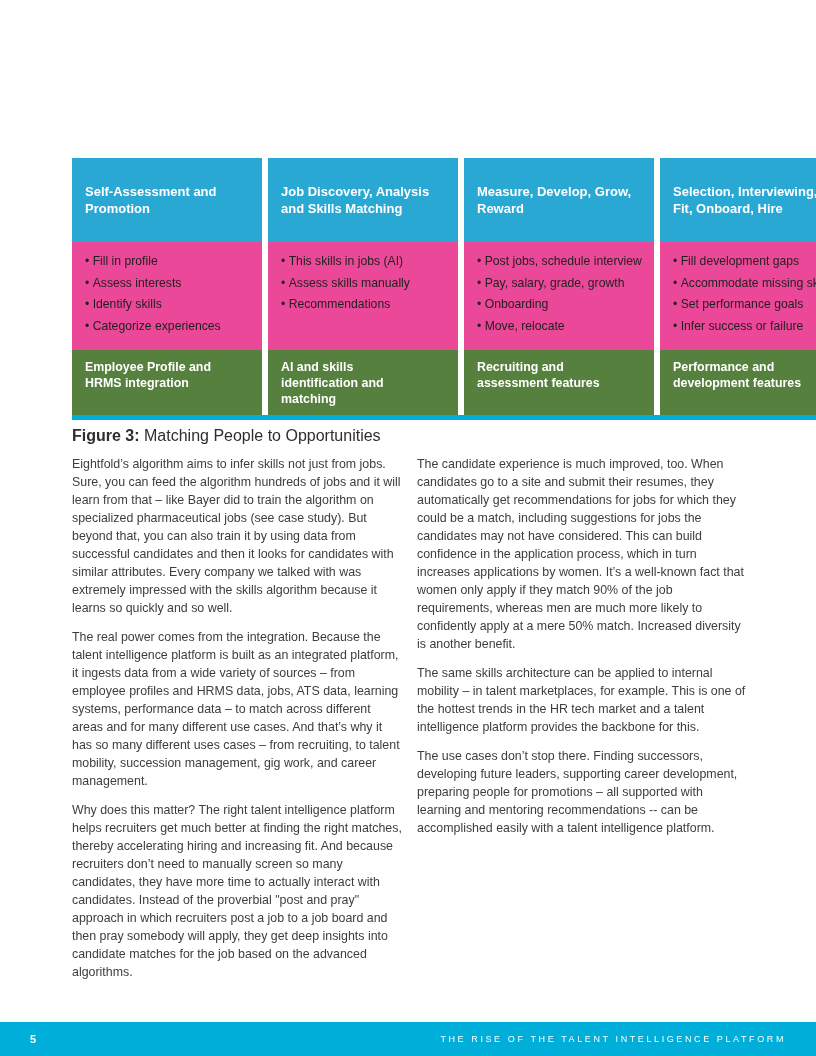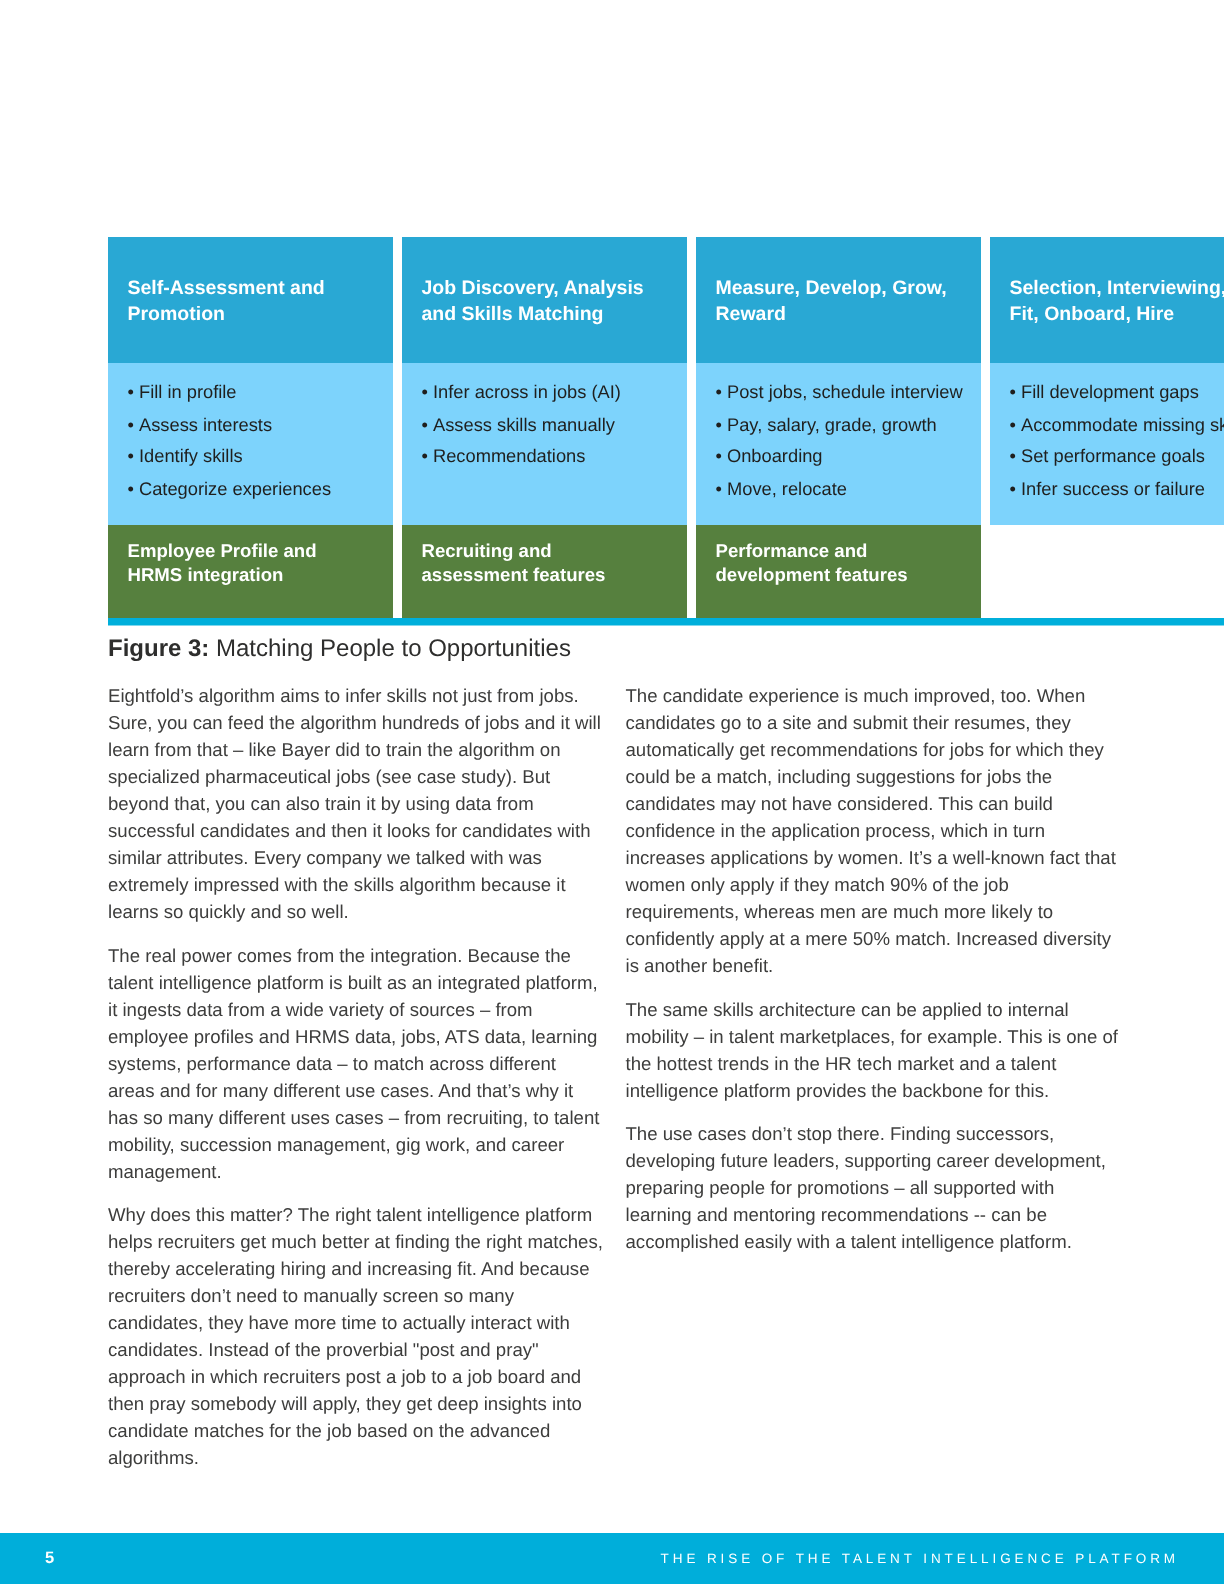--- a/index.html
+++ b/index.html
@@ -11,21 +11,21 @@
 
   
   .figure { position:absolute; left:72px; top:158px; width:778px; }
   .tbl { display:grid; grid-template-columns:repeat(4,1fr); column-gap:6px; }
   .cell-head {
     background:#29a8d4; color:#ffffff; font-weight:bold;
     font-size:13px; line-height:17.5px; height:84px;
     display:flex; align-items:center; padding:0 10px 0 13px;
   }
   .cell-body {
-    background:#7dd3fc; padding:12px 9px 10px 13px;
+    background:#ec4899; padding:12px 9px 10px 13px;
     color:#1f1f1e; font-size:12.2px; line-height:15.5px;
   }
   .cell-body ul { list-style:none; }
   .cell-body li { padding-left:12px; text-indent:-12px; margin-bottom:6px; }
   .cell-body li::before { content:"\2022\00a0"; }
   .cell-foot {
     background:#56803e; color:#ffffff; font-weight:bold;
     font-size:12.4px; line-height:16px; min-height:62px;
     padding:9px 25px 8px 13px;
   }
@@ -78,21 +78,21 @@
       <div class="cell-body">
         <ul>
           <li>Fill in profile</li>
           <li>Assess interests</li>
           <li>Identify skills</li>
           <li>Categorize experiences</li>
         </ul>
       </div>
       <div class="cell-body">
         <ul>
-          <li>Infer across in jobs (AI)</li>
+          <li>This skills in jobs (AI)</li>
           <li>Assess skills manually</li>
           <li>Recommendations</li>
         </ul>
       </div>
       <div class="cell-body">
         <ul>
           <li>Post jobs, schedule interview</li>
           <li>Pay, salary, grade, growth</li>
           <li>Onboarding</li>
           <li>Move, relocate</li>
@@ -101,20 +101,21 @@
       <div class="cell-body">
         <ul>
           <li>Fill development gaps</li>
           <li>Accommodate missing skills</li>
           <li>Set performance goals</li>
           <li>Infer success or failure</li>
         </ul>
       </div>
 
       <div class="cell-foot"><span>Employee Profile and HRMS integration</span></div>
+      <div class="cell-foot"><span>AI and skills identification and matching</span></div>
       <div class="cell-foot"><span>Recruiting and assessment features</span></div>
       <div class="cell-foot"><span>Performance and development features</span></div>
     </div>
     <div class="tbl-rule"></div>
     <div class="caption"><b>Figure 3:</b><span> Matching People to Opportunities</span></div>
   </div>
 
   <div class="bodytext">
     <div class="col">
       <p>Eightfold’s algorithm aims to infer skills not just from jobs. Sure, you can feed the algorithm hundreds of jobs and it will learn from that – like Bayer did to train the algorithm on specialized pharmaceutical jobs (see case study). But beyond that, you can also train it by using data from successful candidates and then it looks for candidates with similar attributes. Every company we talked with was extremely impressed with the skills algorithm because it learns so quickly and so well.</p>

